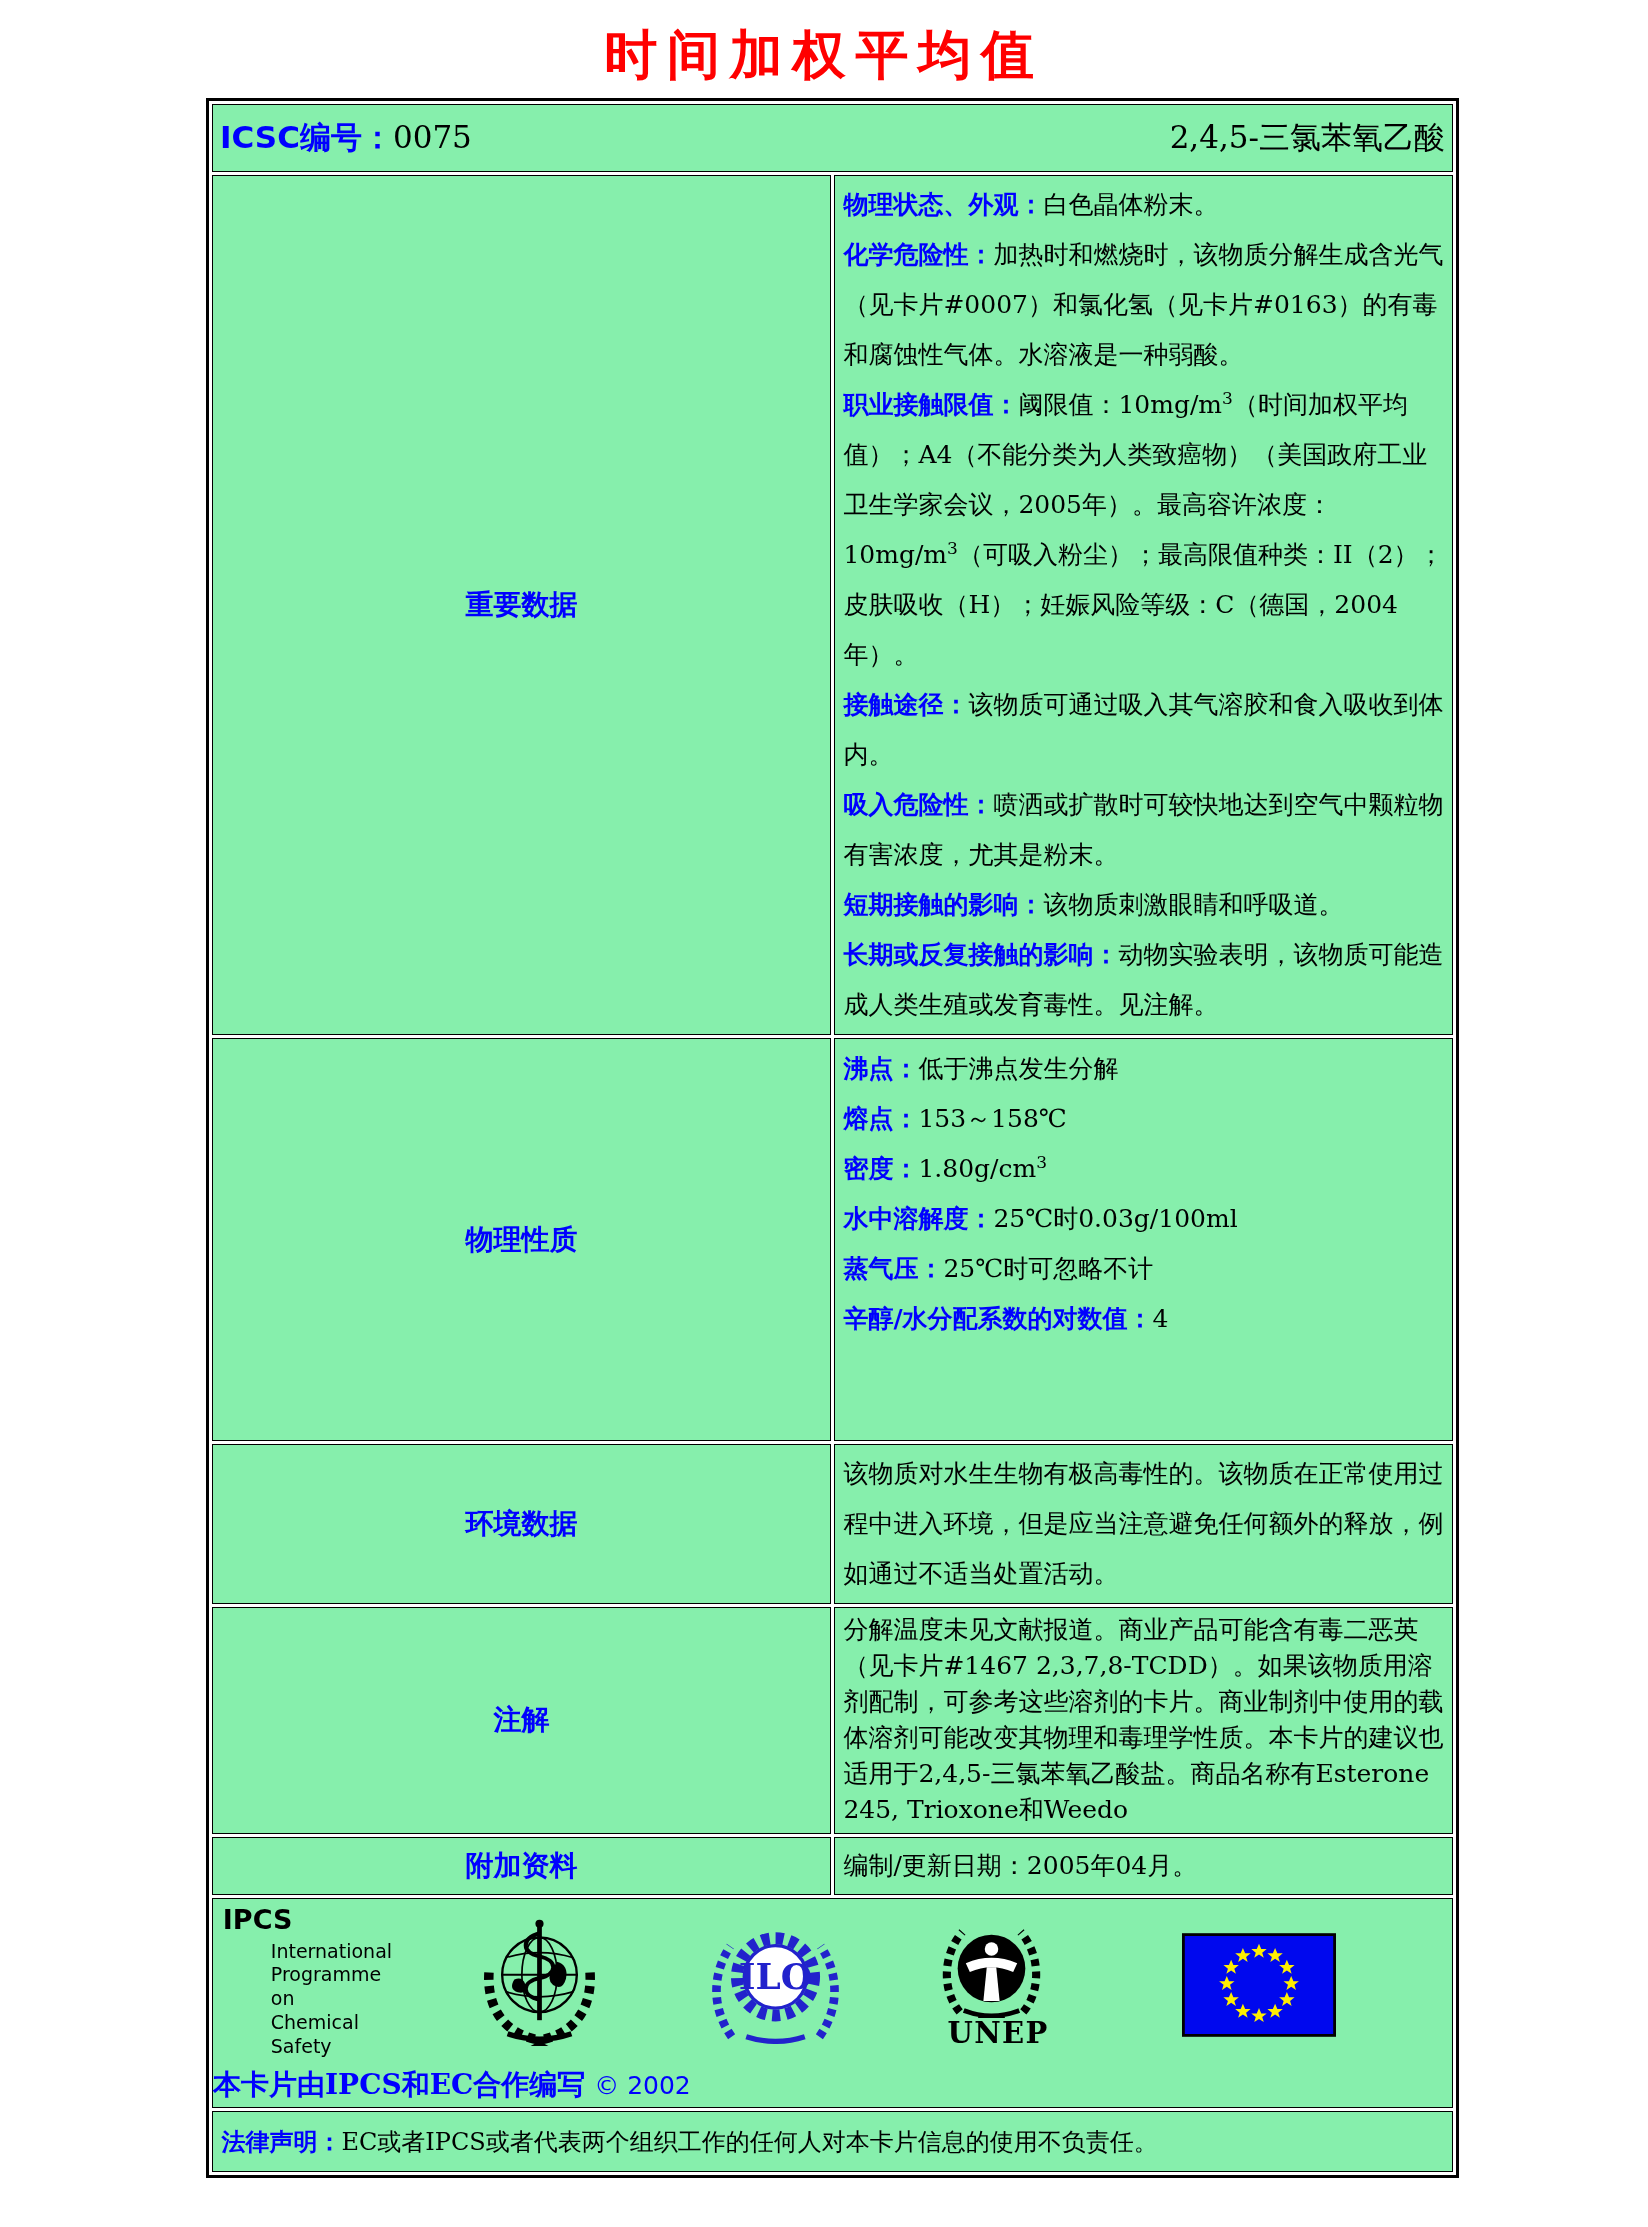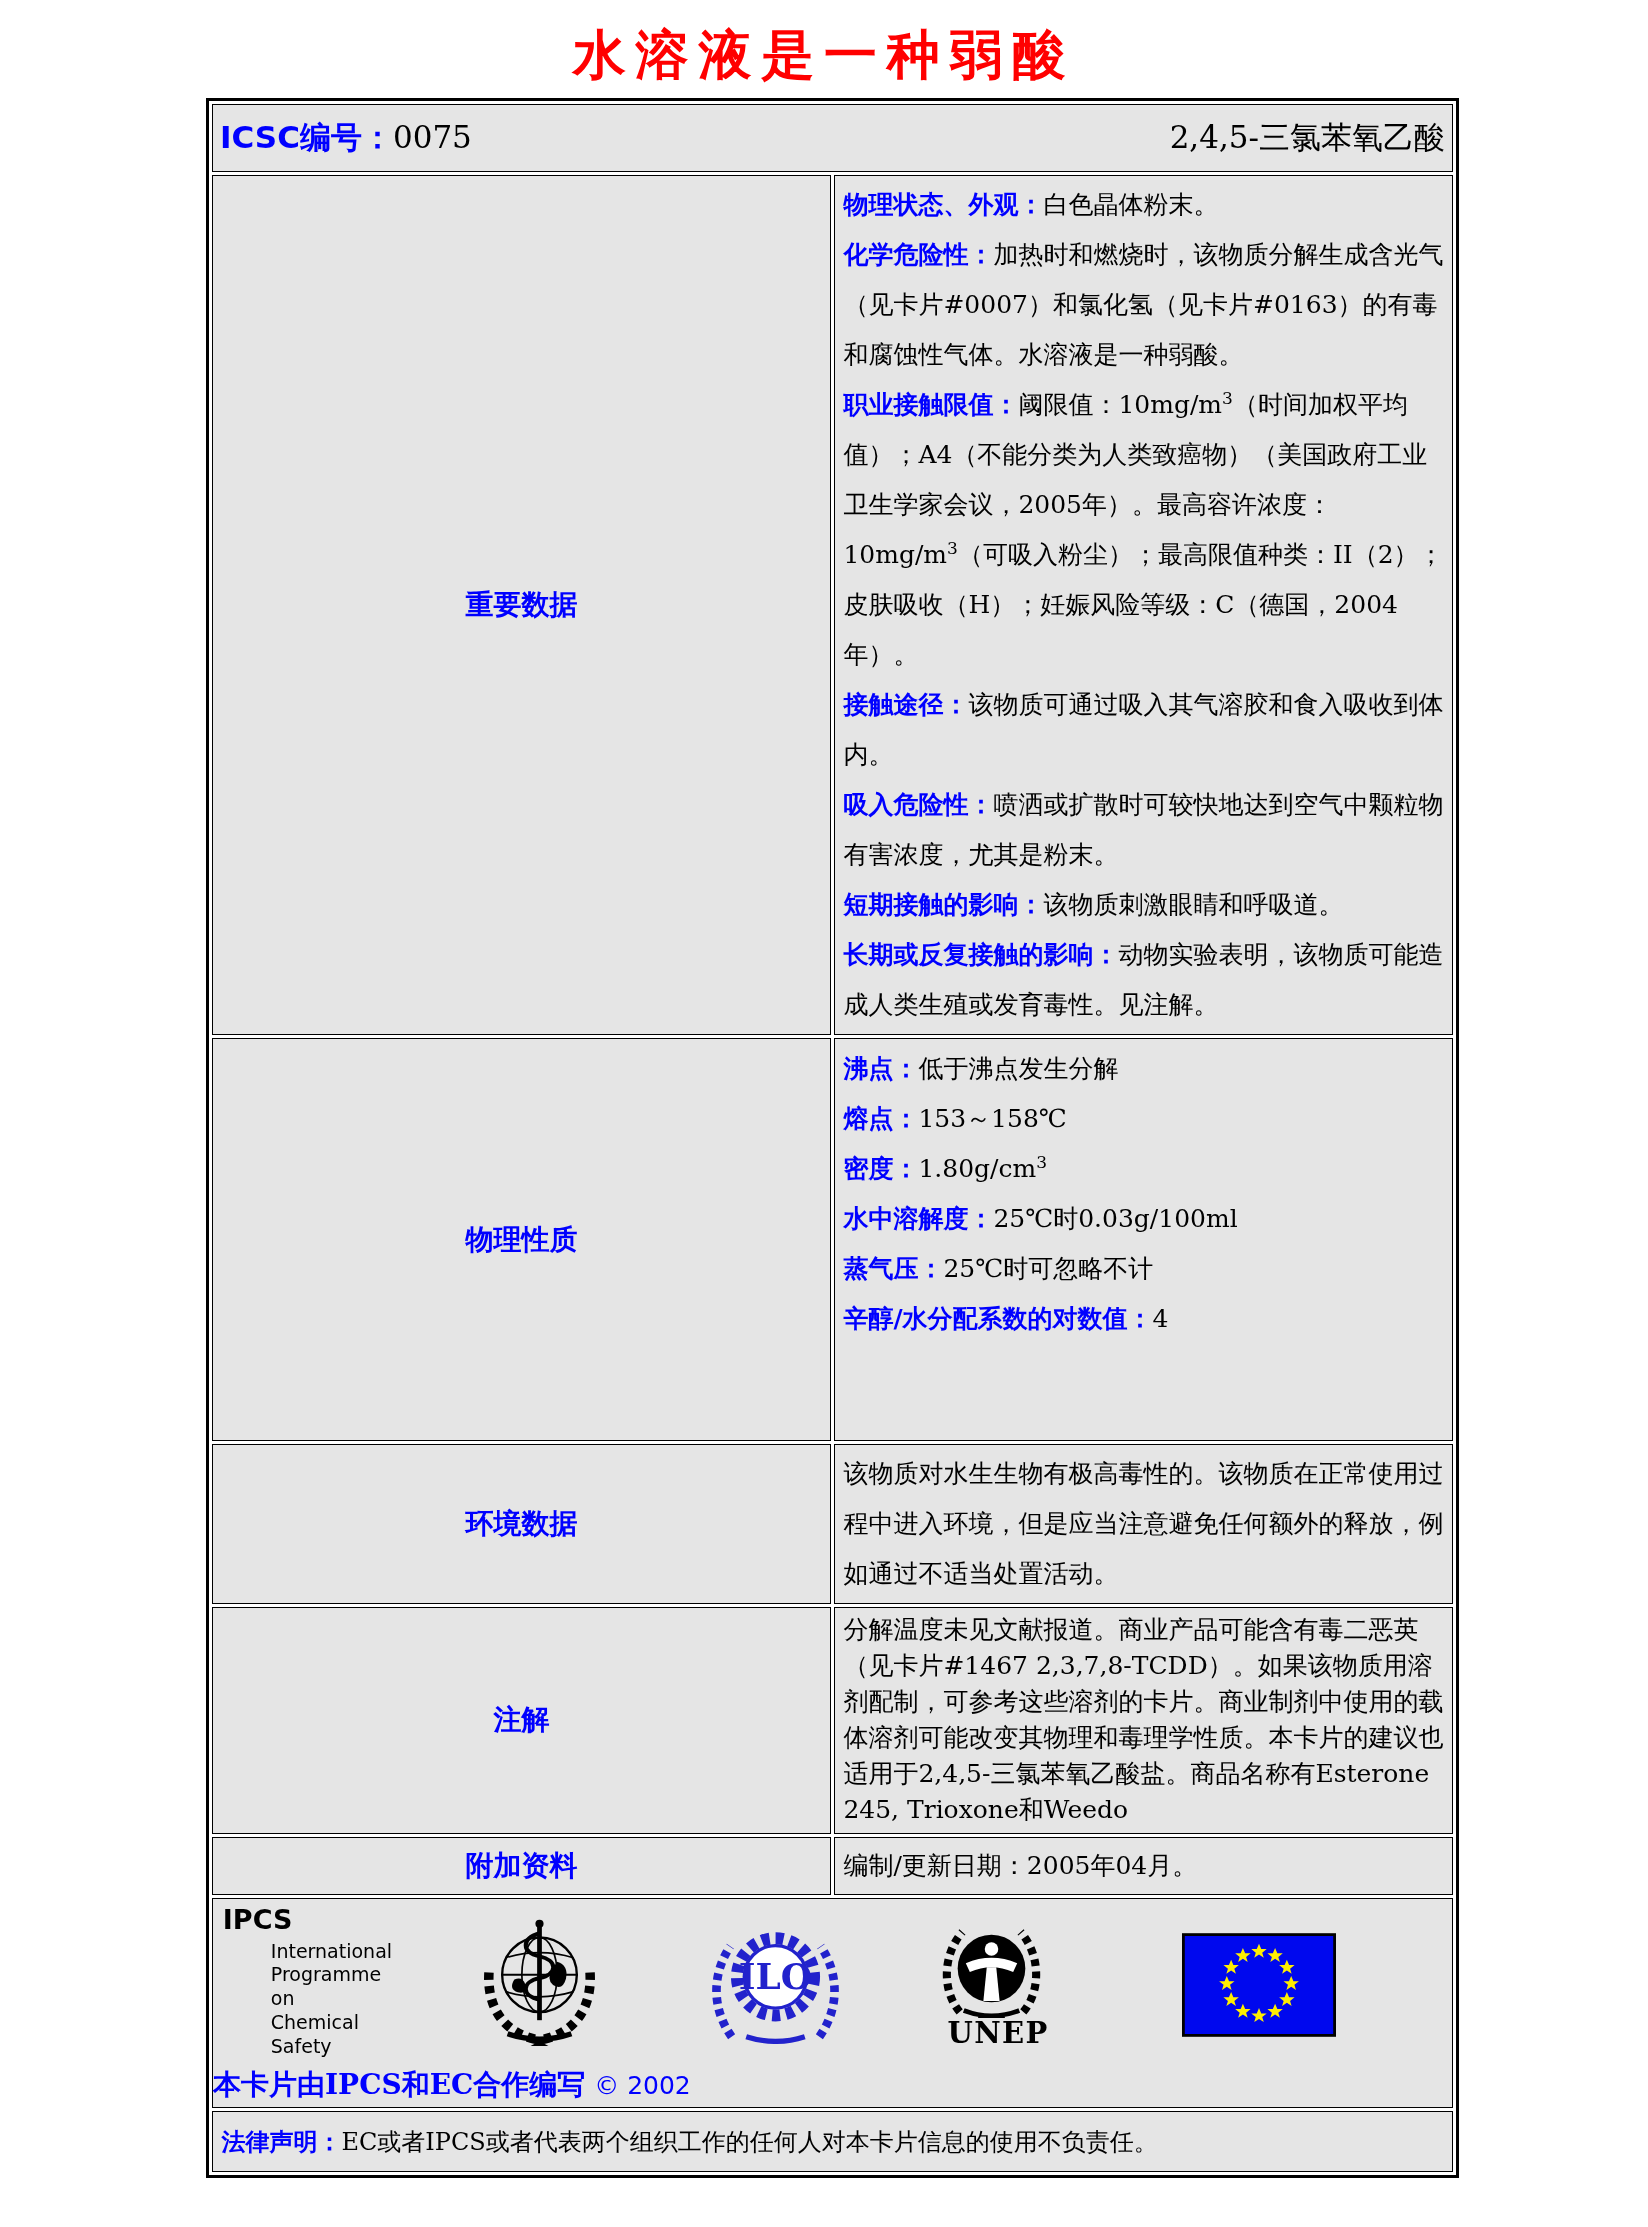--- a/index.html
+++ b/index.html
@@ -12,21 +12,21 @@
     position:absolute; top:19.6px; left:0; width:100%; margin:0;
     text-align:center; color:#ff0000; font-weight:bold;
     font-size:53px; letter-spacing:9.8px;
     font-family:"DejaVu Serif","Liberation Serif",serif;
   }
   table.card {
     position:absolute; left:206px; top:98px; width:1253px;
     border:3.5px solid #000; border-collapse:separate; border-spacing:3.5px;
     table-layout:fixed; background:#fff;
   }
-  td { border:1.4px solid #000; background:#e5e5e5; vertical-align:top; }
+  td { border:1.4px solid #000; background:#86efac; vertical-align:top; }
   .label-cell {
     width:143px; vertical-align:middle; text-align:center;
     color:#0000ff; font-weight:bold; font-size:28px;
     font-family:"DejaVu Sans","Liberation Sans",sans-serif;
   }
   .header-cell { height:66px; vertical-align:middle; padding:0 7px; font-size:31px; }
   .header-flex { display:flex; justify-content:space-between; align-items:center; }
   .blue-label {
     color:#0000ff; font-weight:bold;
     font-family:"DejaVu Sans","Liberation Sans",sans-serif;
@@ -61,21 +61,21 @@
   .caption-line { text-align:left; margin-top:8px; font-size:28px; color:#0000ff; }
   .caption-main { font-weight:bold; font-family:"DejaVu Serif","Liberation Serif",serif; }
   .caption-copy { font-family:"DejaVu Sans","Liberation Sans",sans-serif; font-size:25px; }
   .legal-cell { height:59px; vertical-align:middle; padding:0 8.4px; font-size:24px; }
 </style>
 </head>
 <body>
 
 <div class="page">
 
-  <h1 class="title">水溶液是一种弱酸</h1>
+  <h1 class="title">时间加权平均值</h1>
 
   <table class="card">
 
     <tbody>
         <tr>
       <td colspan="2" class="header-cell">
         <div class="header-flex">
           <span>
             <span class="blue-label">ICSC编号：</span><span class="serif">0075</span>
           </span>

